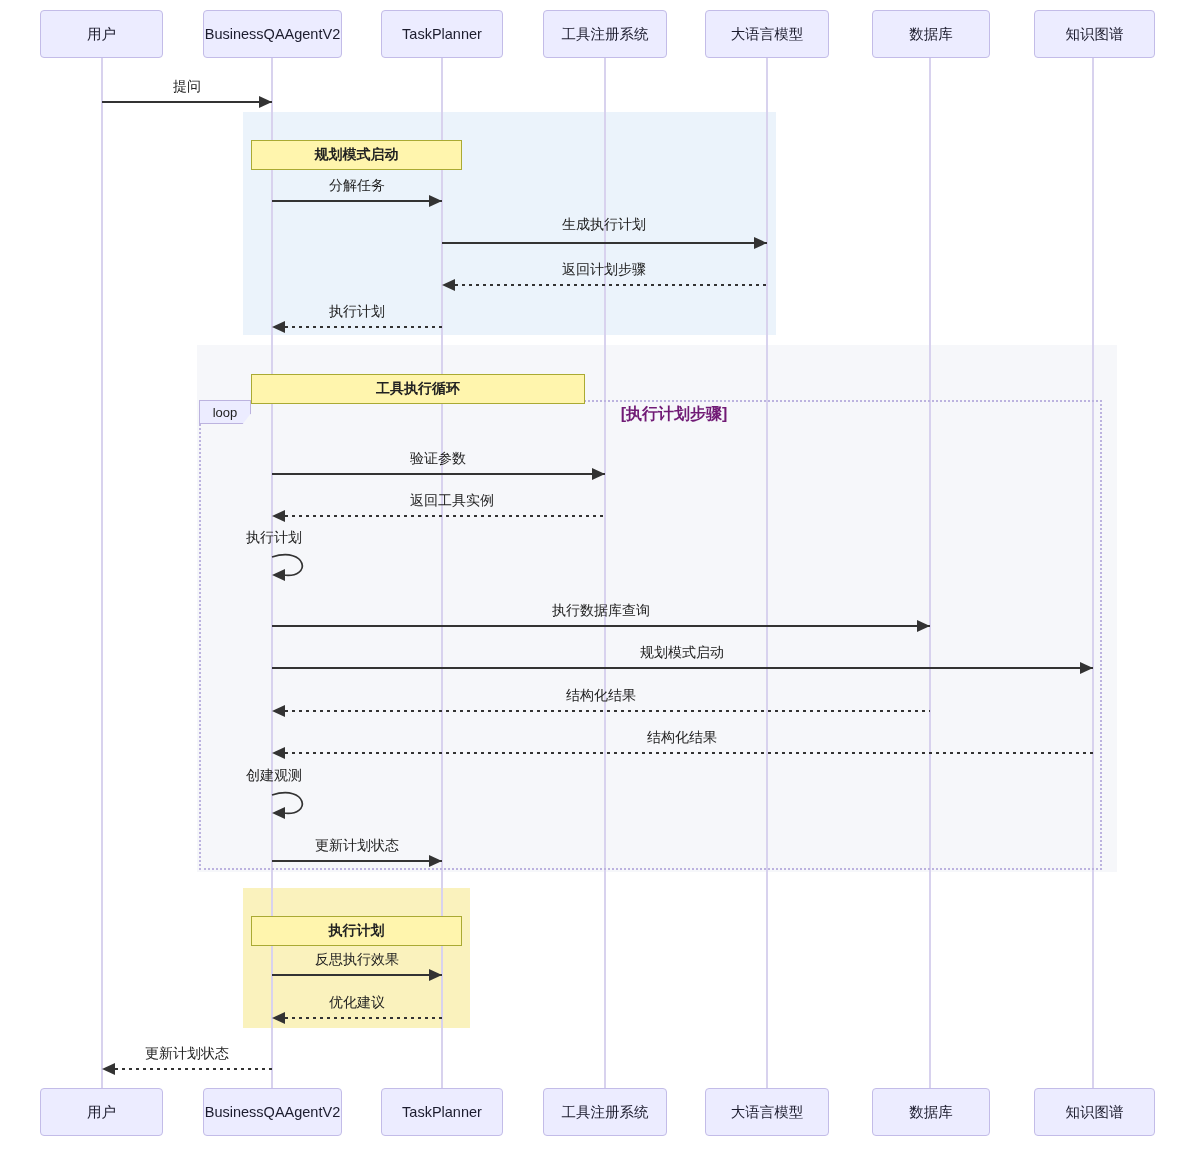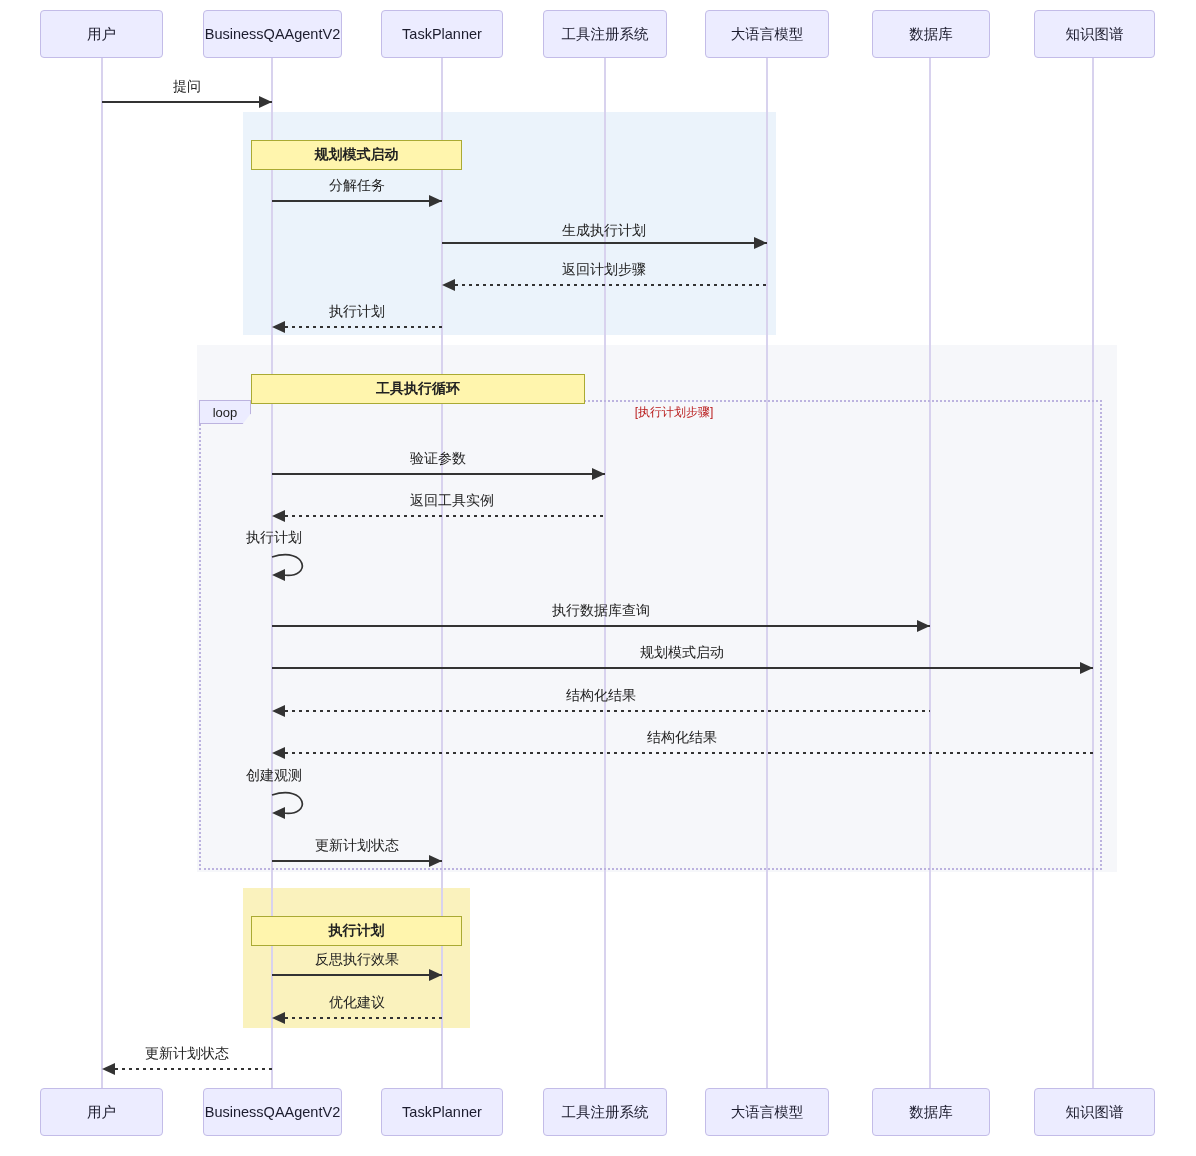--- a/index.html
+++ b/index.html
@@ -45,21 +45,21 @@
   }
   .loop-label {
     position: absolute; left: -2px; top: -2px; width: 52px; height: 24px;
     background: #ececff; border: 1px solid #bcb3df; box-sizing: border-box;
     clip-path: polygon(0 0, 100% 0, 100% 55%, 84% 100%, 0 100%);
     display: flex; align-items: center; justify-content: center;
     font-size: 13px; color: #222;
   }
   .loop-condition {
     position: absolute; left: 473px; top: 2px; transform: translateX(-50%);
-    font-size: 12px; color: #b91c1c; white-space: nowrap;
+    font-size: 16px; color: #701a75; white-space: nowrap; font-weight: bold;
   }
   
   .msg-label {
     position: absolute; z-index: 3; transform: translateX(-50%);
     font-size: 14px; color: #222; white-space: nowrap;
   }
   .msg-label.self { transform: none; }
   .line { position: absolute; z-index: 2; height: 2px; background: #333; }
   .line.dashed {
     background: repeating-linear-gradient(90deg, #333 0 3px, transparent 3px 7px);
@@ -152,21 +152,21 @@
     <div class="arrow-right" style="left:259px; top:96px"></div>
   </div>
 
   <div>
     <div class="msg-label" style="left:357px; top:177px">分解任务</div>
     <div class="line" style="left:272px; top:200px; width:170px"></div>
     <div class="arrow-right" style="left:429px; top:195px"></div>
   </div>
 
   <div>
-    <div class="msg-label" style="left:604px; top:222px">生成执行计划</div>
+    <div class="msg-label" style="left:604px; top:216px">生成执行计划</div>
     <div class="line" style="left:442px; top:242px; width:325px"></div>
     <div class="arrow-right" style="left:754px; top:237px"></div>
   </div>
 
   <div>
     <div class="msg-label" style="left:604px; top:261px">返回计划步骤</div>
     <div class="line dashed" style="left:455px; top:284px; width:312px"></div>
     <div class="arrow-left" style="left:442px; top:279px"></div>
   </div>
 

